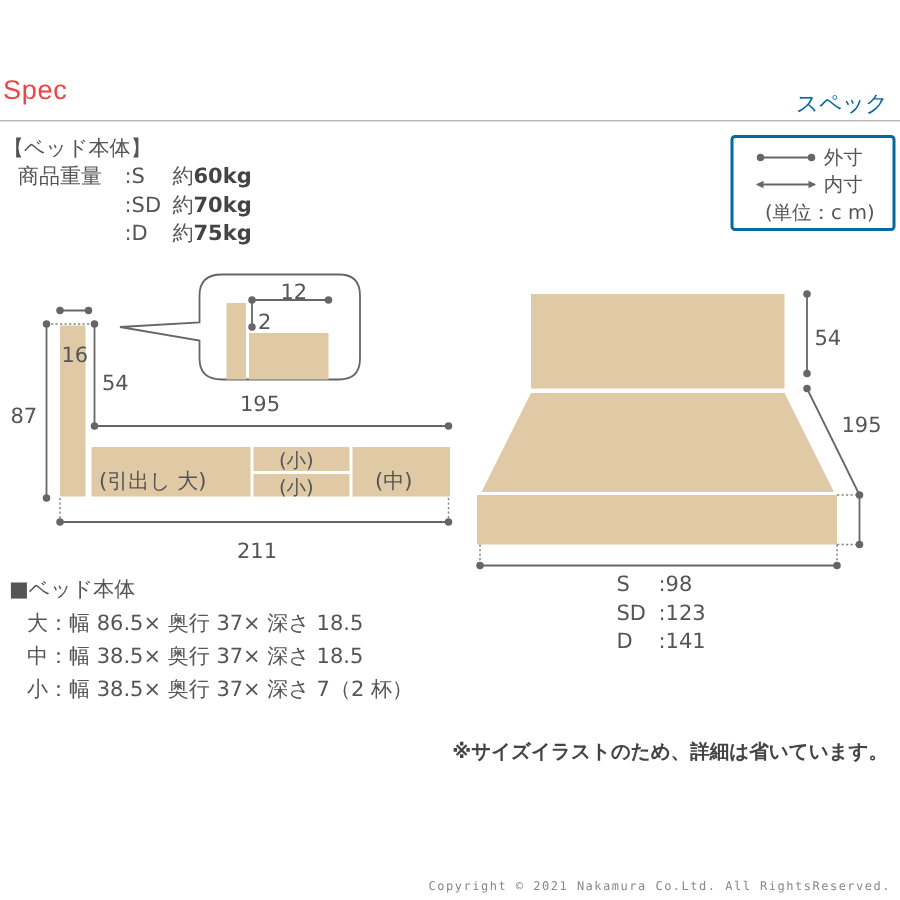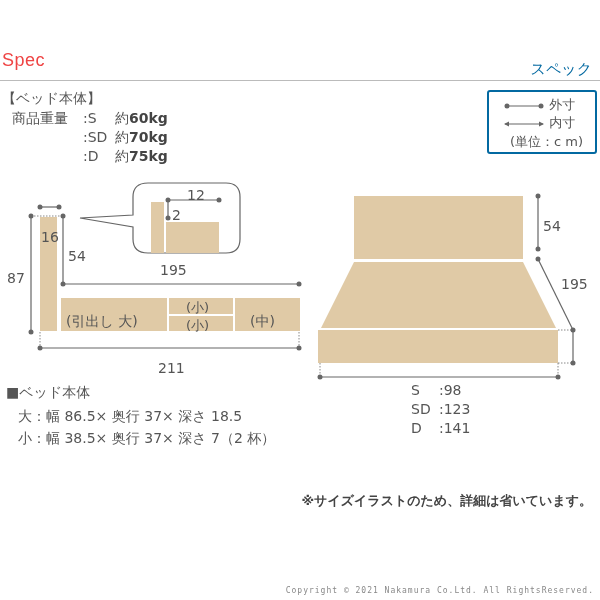--- a/index.html
+++ b/index.html
@@ -140,18 +140,19 @@
 
 <div class="abs dimtxt" style="left:411px;top:381px;line-height:19px;">
   <div><span style="display:inline-block;width:28px">S</span><span>:98</span></div>
   <div><span style="display:inline-block;width:28px">SD</span><span>:123</span></div>
   <div><span style="display:inline-block;width:28px">D</span><span>:141</span></div>
 </div>
 
 <div class="abs sec" style="left:6px;top:384px;">■ベッド本体</div>
 <div class="abs" style="left:18px;top:405px;font-size:14px;line-height:22px;color:#555;">
   <div>大：幅 86.5× 奥行 37× 深さ 18.5</div>
+  <div>中：幅 38.5× 奥行 37× 深さ 18.5</div>
   <div>小：幅 38.5× 奥行 37× 深さ 7（2 杯）</div>
 </div>
 
 <div class="abs note" style="right:8px;top:492px;">※サイズイラストのため、詳細は省いています。</div>
 
 <div class="abs copy" style="right:6px;top:586px;">Copyright © 2021 Nakamura Co.Ltd. All RightsReserved.</div>
 
 </body></html>

